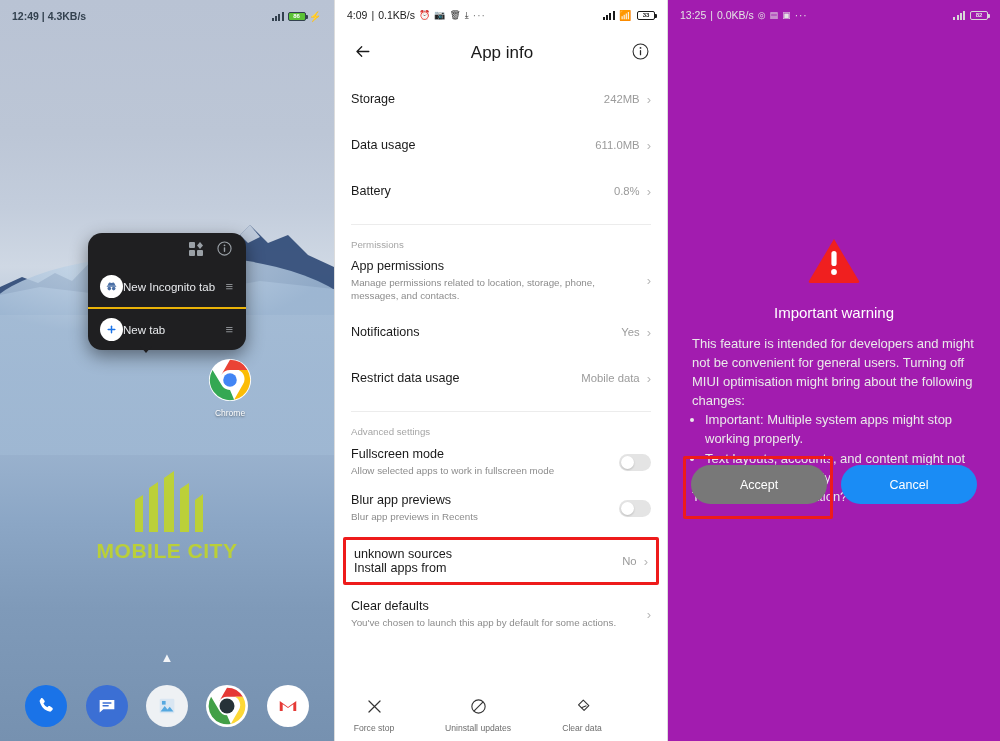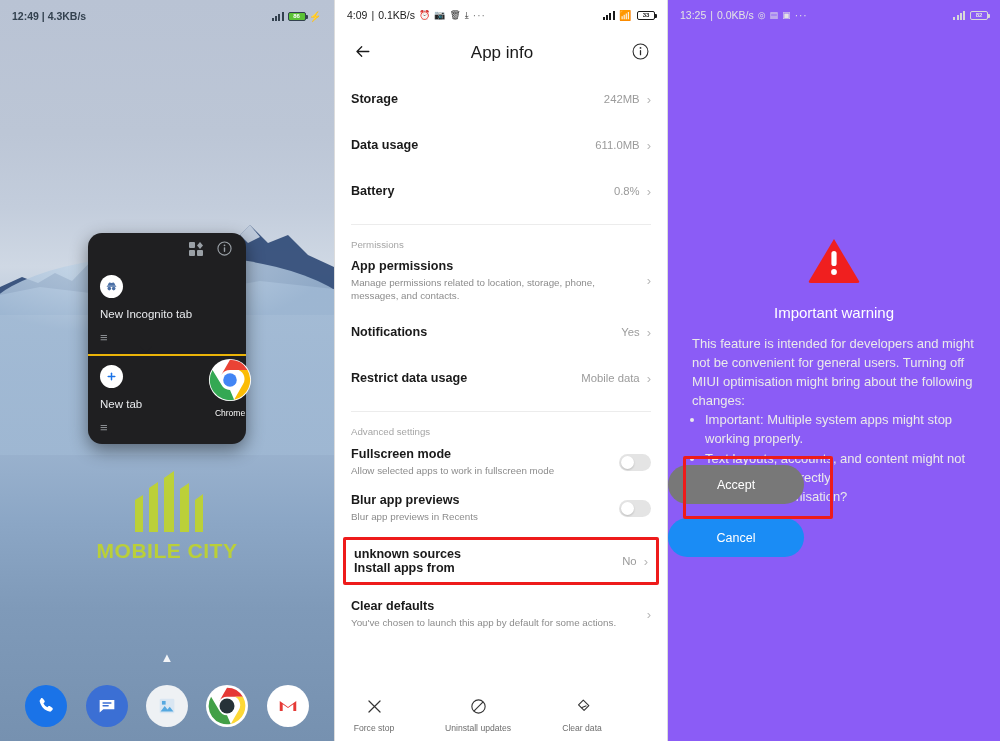--- a/index.html
+++ b/index.html
@@ -42,21 +42,21 @@
   .batt:after{content:"";position:absolute;right:-3px;top:2.5px;width:2px;height:4px;background:#33414f;border-radius:0 1px 1px 0;}
   .batt span{position:absolute;inset:0;font-size:6px;color:#fff;text-align:center;line-height:7px;font-weight:700;}
 
   
   .ctxmenu {
     position: absolute; left: 88px; top: 233px; width: 158px;
     background: #1f1f21; border-radius: 14px; color: #e8eaed;
     box-shadow: 0 6px 18px rgba(0,0,0,.45); overflow: hidden;
   }
   .ctx-top { display: flex; justify-content: flex-end; align-items: center; gap: 14px; padding: 8px 14px 6px 0; }
-  .ctx-row { display: flex; align-items: flex-start; gap: 10px; padding: 9px 10px 9px 12px; position: relative; flex-direction: column; }
+  .ctx-row { display: flex; align-items: center; padding: 9px 10px 9px 12px; position: relative; }
   .ctx-row + .ctx-row { border-top: 2px solid #eab308; }
   .ctx-ic {
     width: 23px; height: 23px; border-radius: 50%; background: #fff;
     display: flex; align-items: center; justify-content: center; flex: 0 0 auto;
   }
   .ctx-label { font-size: 11.5px; color: #e8eaed; flex: 1; }
   .ctx-handle { color: #8a8d91; font-size: 13px; letter-spacing: -1px; padding-right: 4px; }
   .ctx-tail { position: absolute; left: 140px; top: 346px; width: 0; height: 0;
     border-left: 6px solid transparent; border-right: 6px solid transparent;
     border-top: 7px solid #1f1f21; }
@@ -79,48 +79,48 @@
   .p2-status .right { display: flex; align-items: center; gap: 5px; }
   .bars-dk i { background:#1a1a1a; }
   .batt-dk { border-color:#1a1a1a; background:#fff; }
   .batt-dk:after{background:#1a1a1a;}
   .batt-dk span{color:#1a1a1a;}
   .appbar { height: 46px; display: flex; align-items: center; padding: 0 18px; }
   .appbar .title { flex: 1; text-align: center; font-size: 17px; color: #1a1a1a; }
   .list { padding: 0 16px; }
   .row { display: flex; align-items: center; min-height: 46px; padding: 7px 0; }
   .row .txt { flex: 1; padding-right: 8px; }
-  .row .t1 { font-size: 12.6px; font-weight: 700; color: #1a1a1a; }
+  .row .t1 { font-size: 12.6px; font-weight: 400; color: #1a1a1a; }
   .row .t2 { font-size: 9.8px; color: #8c8c8c; margin-top: 3px; line-height: 1.35; }
   .row .val { font-size: 11.3px; color: #9b9b9b; margin-right: 7px; white-space: nowrap; }
   .chev { color: #b8b8b8; font-size: 13px; font-weight: 300; }
   .divider { height: 1px; background: #ececec; margin: 10px 0 0 0; }
   .sechead { font-size: 9.7px; color: #a6a6a6; margin: 14px 0 2px; }
   .toggle { width: 32px; height: 17px; border-radius: 9px; background: #e4e4e4; position: relative; flex: 0 0 auto; }
   .toggle:before { content:""; position:absolute; left:2px; top:2px; width:13px; height:13px; border-radius:50%; background:#fff; box-shadow:0 1px 2px rgba(0,0,0,.18); }
   .hl-box { border: 3px solid #ee1b1b; border-radius: 2px; margin: 6px -8px; padding: 0 8px; }
   .actions { position: absolute; left: 0; right: 0; bottom: 8px; display: flex; justify-content: flex-start; gap: 26px; }
   .action { text-align: center; width: 78px; }
   .action .lbl { font-size: 8.6px; color: #6d6d6d; margin-top: 3px; }
 
   
-  .panel3 { width: 332px; height: 741px; background: #8b5cf6; position: relative; overflow: hidden; }
+  .panel3 { width: 332px; height: 741px; background: #a21caf; position: relative; overflow: hidden; }
   .p3-status { height: 30px; display: flex; align-items: center; justify-content: space-between; padding: 0 12px; font-size: 10.5px; color: #e4e4e4; }
   .p3-status .left { display: flex; align-items: center; gap: 4px; }
   .bars-lt i { background: #d8d8d8; }
   .batt-lt { border-color:#d8d8d8; background:transparent; }
   .batt-lt:after{background:#d8d8d8;}
   .batt-lt span{color:#e4e4e4;}
   .warn-wrap { position: absolute; left: 0; right: 0; top: 236px; padding: 0 24px; }
   .warn-tri { text-align: center; }
   .warn-title { text-align: center; font-size: 15px; color: #fff; margin-top: 16px; }
   .warn-body { font-size: 13px; color: #eaeaea; line-height: 1.45; margin-top: 14px; }
   .warn-body ul { margin: 0 0 0 13px; }
   .warn-body li { margin-top: 1px; }
-  .btnrow { position: absolute; left: 0; right: 0; top: 465px; display: flex; justify-content: center; gap: 14px; flex-direction: column; }
+  .btnrow { position: absolute; left: 0; right: 0; top: 465px; display: flex; justify-content: center; gap: 14px; }
   .btn { width: 136px; height: 39px; border-radius: 20px; display:flex; align-items:center; justify-content:center; font-size: 12.5px; color:#fff; }
   .btn-accept { background: #787878; }
   .btn-cancel { background: #1a8cf5; }
   .hl-btn { position: absolute; left: 683px; top: 456px; width: 150px; height: 63px; border: 3px solid #ee1b1b; border-radius: 2px; pointer-events: none; }
 </style>
 </head>
 <body>
 
 <div class="screens">
 

